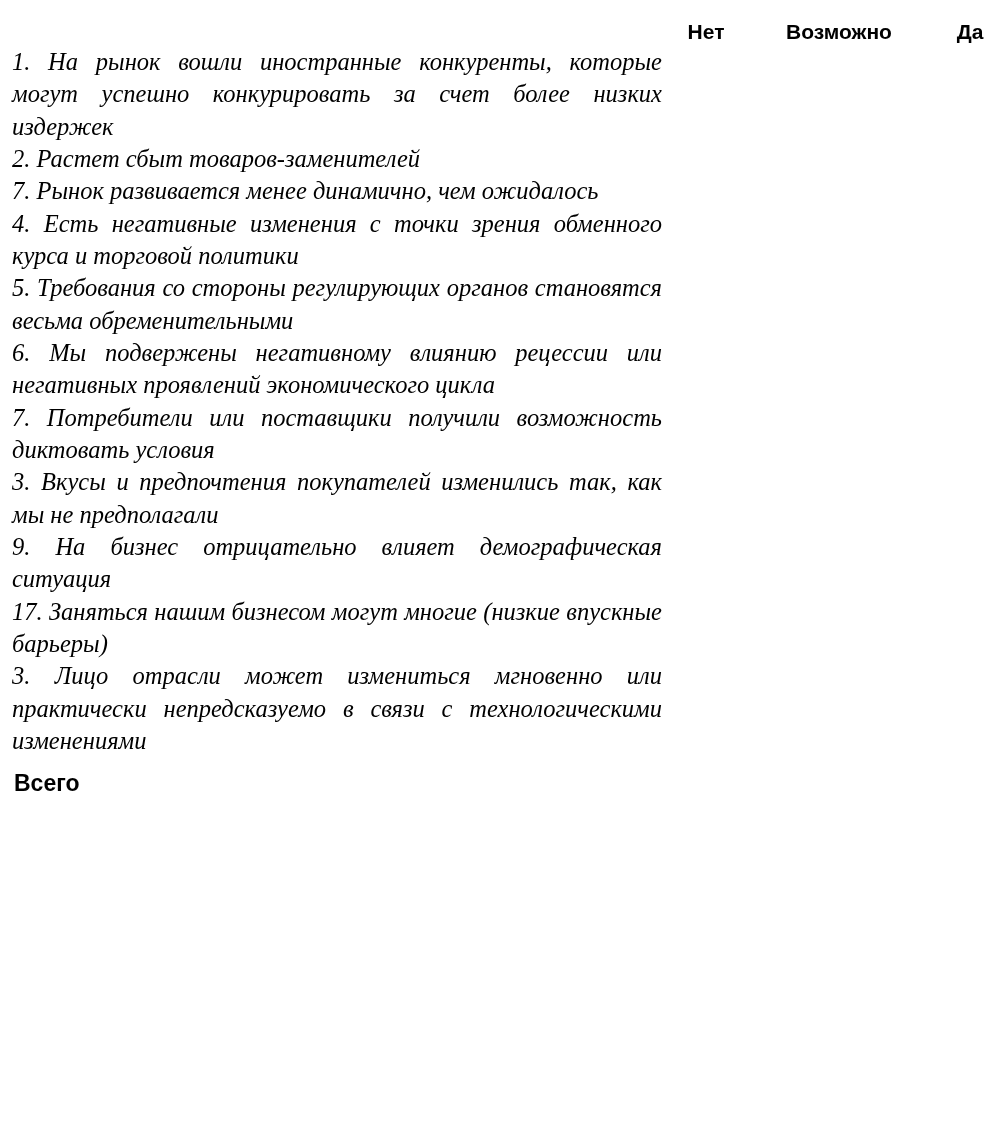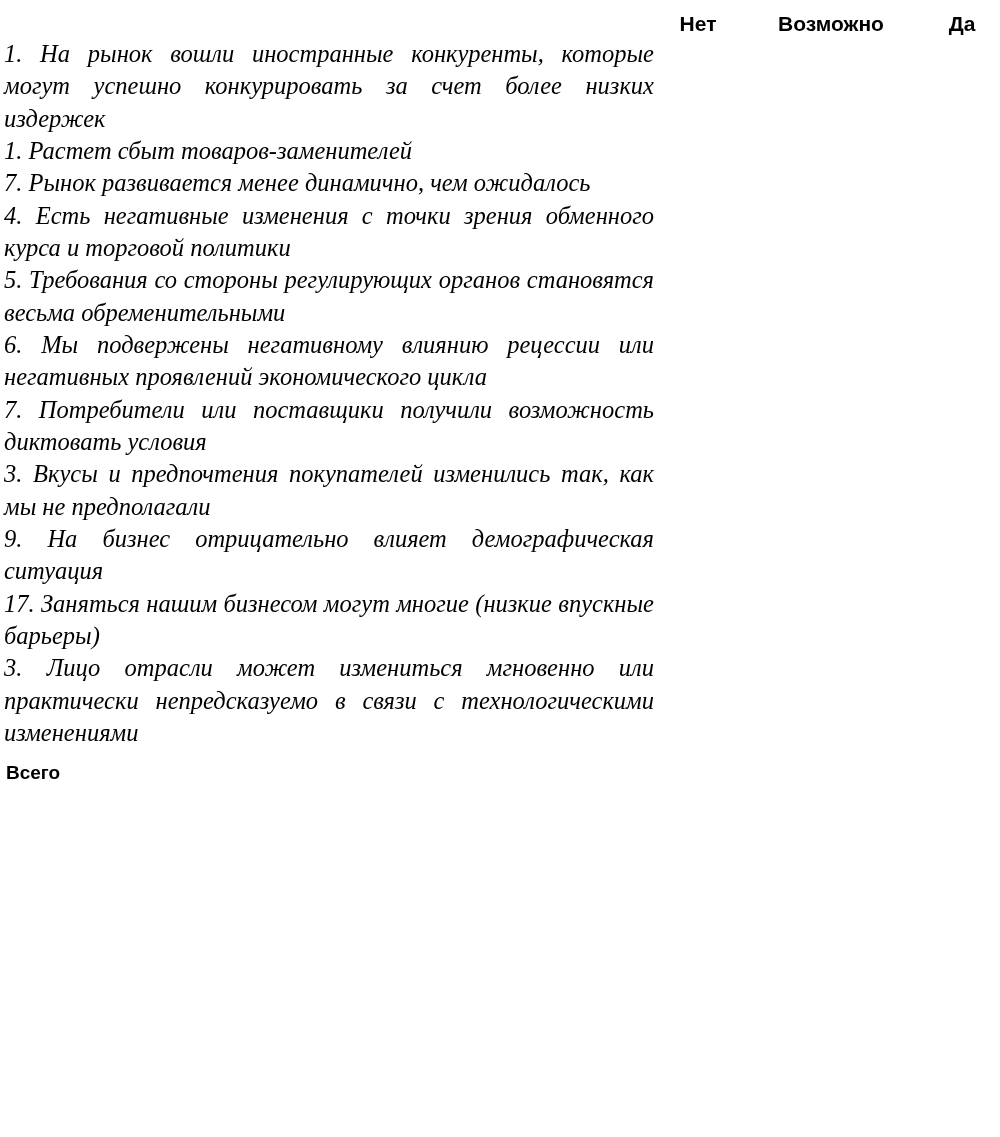--- a/index.html
+++ b/index.html
@@ -13,21 +13,21 @@
     font-family: "Liberation Serif", serif;
     color: #000000;
     position: relative;
     overflow: hidden;
   }
 
   .sheet {
     position: relative;
     width: 914px;
     box-sizing: border-box;
-    padding: 4px;
+    padding: 12px;
   }
 
   
   .header-row {
     display: flex;
     align-items: flex-end;
     height: 34px;
   }
   .header-spacer {
     width: 650px;
@@ -75,21 +75,21 @@
   td.box {
     border: 2px solid #000000;
   }
   
 
   
   .total-row {
     margin-top: 14px;
     font-family: "Liberation Sans", sans-serif;
     font-weight: bold;
-    font-size: 19px;
+    font-size: 23px;
     line-height: 1.1;
     padding-left: 2px;
   }
 </style>
 </head>
 <body>
 
 <div class="sheet">
 
   <div class="header-row">
@@ -107,21 +107,21 @@
       <col class="c-yes">
     </colgroup>
     <tbody>
       <tr>
         <td class="qtext">1. На рынок вошли иностранные конкуренты, которые могут успешно конкурировать за счет более низких издержек</td>
         <td class="box"></td>
         <td class="box"></td>
         <td class="box"></td>
       </tr>
       <tr>
-        <td class="qtext">1. Растет сбыт товаров-заменителей</td>
+        <td class="qtext">2. Растет сбыт товаров-заменителей</td>
         <td class="box"></td>
         <td class="box"></td>
         <td class="box"></td>
       </tr>
       <tr>
         <td class="qtext">7. Рынок развивается менее динамично, чем ожидалось</td>
         <td class="box"></td>
         <td class="box"></td>
         <td class="box"></td>
       </tr>

